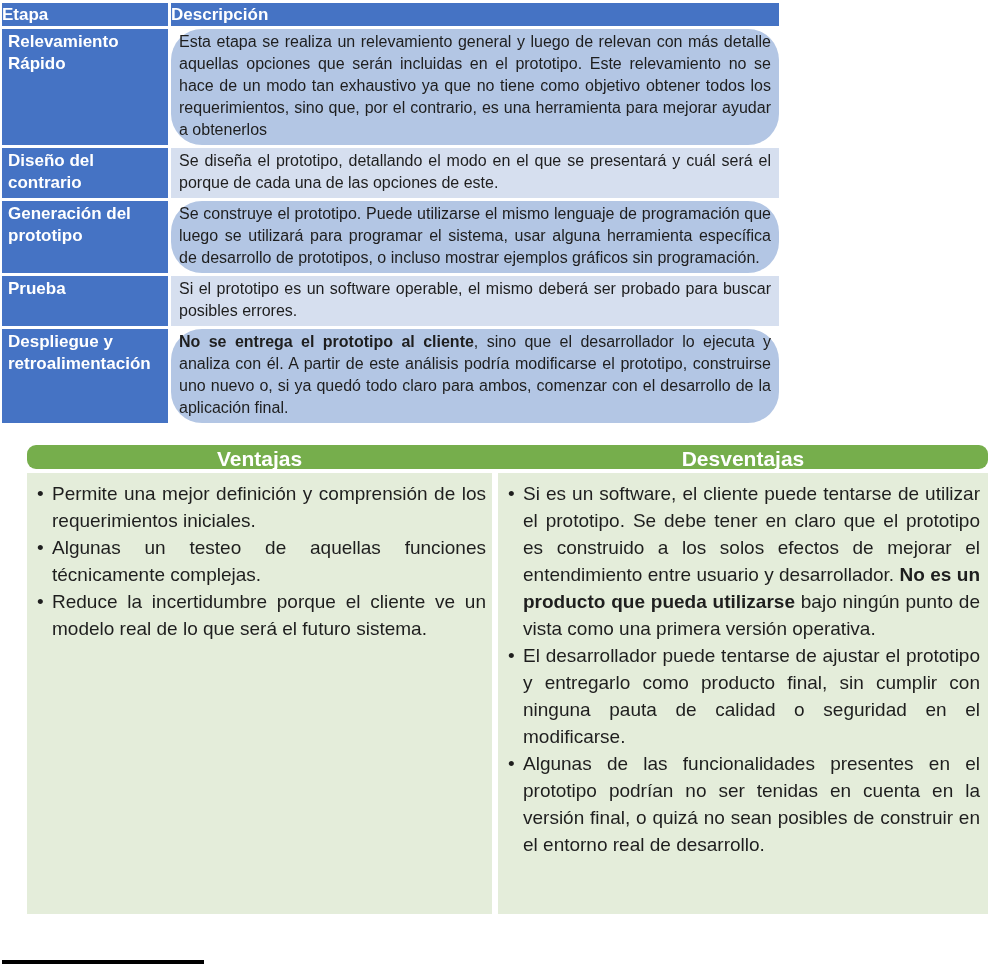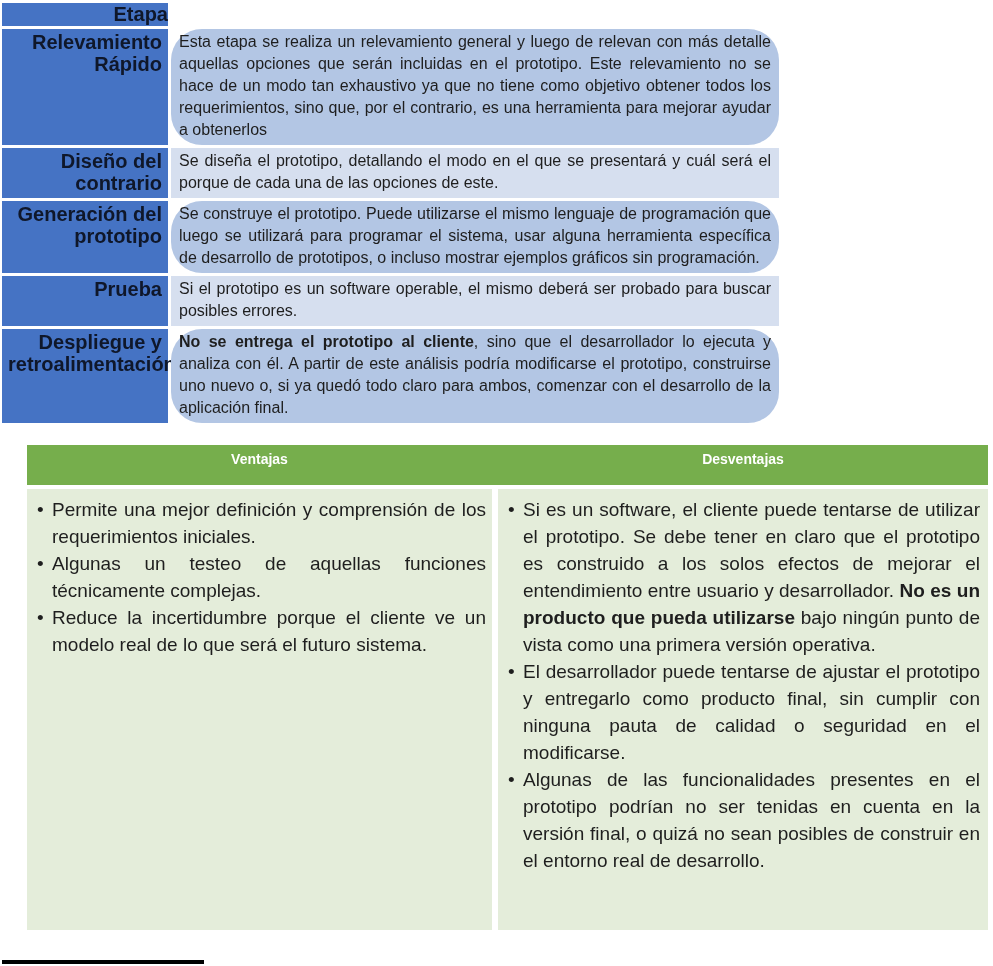--- a/index.html
+++ b/index.html
@@ -9,57 +9,58 @@
   *{box-sizing:border-box;}
   html,body{margin:0;padding:0;}
   body{
     width:993px;height:966px;position:relative;overflow:hidden;background:#ffffff;
     font-family:"Liberation Sans", sans-serif;color:var(--ink);
   }
   
   .t1{position:absolute;left:2px;top:3px;width:777px;}
   .t1-row{display:grid;grid-template-columns:166px 1fr;gap:3px;margin-bottom:3px;}
   .cell-blue{
-    background:var(--blue);color:#0f172a;font-weight:bold;text-align:right;
-    font-size:20px;line-height:22px;padding:2px 6px 2px;
+    background:var(--blue);color:#ffffff;font-weight:bold;text-align:left;
+    font-size:17px;line-height:22px;padding:2px 6px 2px;
   }
   .t1-head .cell-blue{padding:0 0 1px;height:23px;line-height:23px;}
   .cell-desc{
     font-size:16px;line-height:22px;text-align:justify;
     padding:2px 8px 4px 8px;color:var(--ink);
   }
   .band-dark .cell-desc{background:var(--band-dark);border-radius:31px;}
   .band-light .cell-desc{background:var(--band-light);}
   .b{font-weight:bold;}
   .u{}
   
   .t2{position:absolute;left:27px;top:445px;width:961px;}
   .t2-head{
     background:var(--green);display:grid;grid-template-columns:465px 6px 490px;
-    height:40px;color:#fff;font-weight:bold;font-size:14px;line-height:28px;text-align:center;
+    height:24px;color:#fff;font-weight:bold;font-size:21px;line-height:28px;text-align:center;border-radius:9px;
   }
   .t2-body{display:grid;grid-template-columns:465px 6px 490px;margin-top:4px;}
   .t2-col{background:var(--green-body);min-height:441px;padding:7px 6px 6px 8px;}
   .t2-col ul{margin:0;padding:0;list-style:none;}
   .t2-col li{
     position:relative;padding-left:17px;text-align:justify;
     font-size:19px;line-height:27px;color:var(--ink);
   }
   .bullet{position:absolute;left:2px;top:0;}
   
   .rule{position:absolute;left:2px;top:960px;width:202px;height:4px;background:#000;}
 </style>
 </head>
 <body>
 
 <div>
 
   <section class="t1">
     <div class="t1-row t1-head">
       <div class="cell-blue">Etapa</div>
+      <div class="cell-blue">Descripción</div>
     </div>
     <div id="t1-body">
         <div class="t1-row band-dark">
           <div class="cell-blue">Relevamiento Rápido</div>
           <div class="cell-desc"><span>Esta etapa se realiza un relevamiento general y luego de relevan con más detalle aquellas opciones que serán incluidas en el prototipo. Este relevamiento no se hace de un modo tan exhaustivo ya que no tiene como objetivo obtener todos los requerimientos, sino que, por el contrario, es una herramienta para mejorar ayudar a obtenerlos</span></div>
         </div>
         <div class="t1-row band-light">
           <div class="cell-blue">Diseño del contrario</div>
           <div class="cell-desc"><span>Se diseña el prototipo, detallando el modo en el que se presentará y cuál será el porque de cada una de las opciones de este.</span></div>
         </div>

